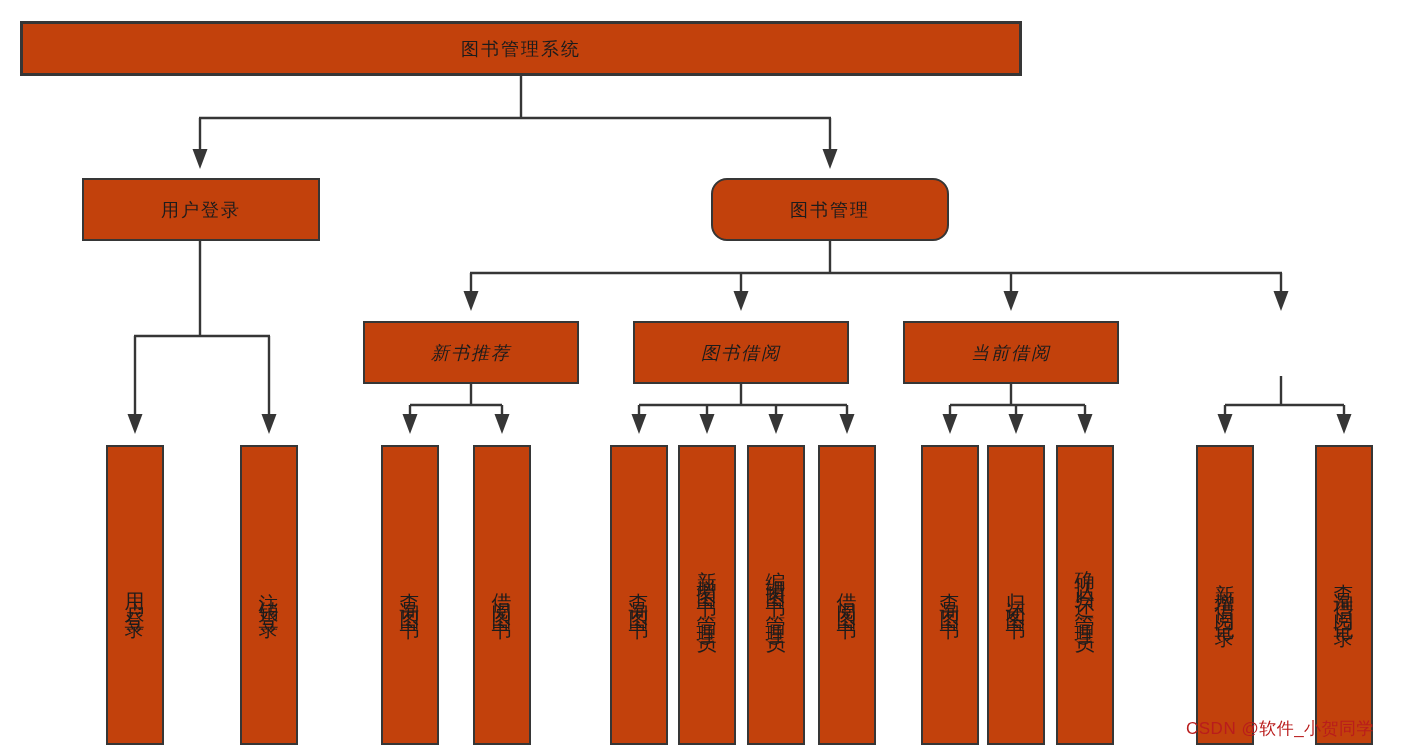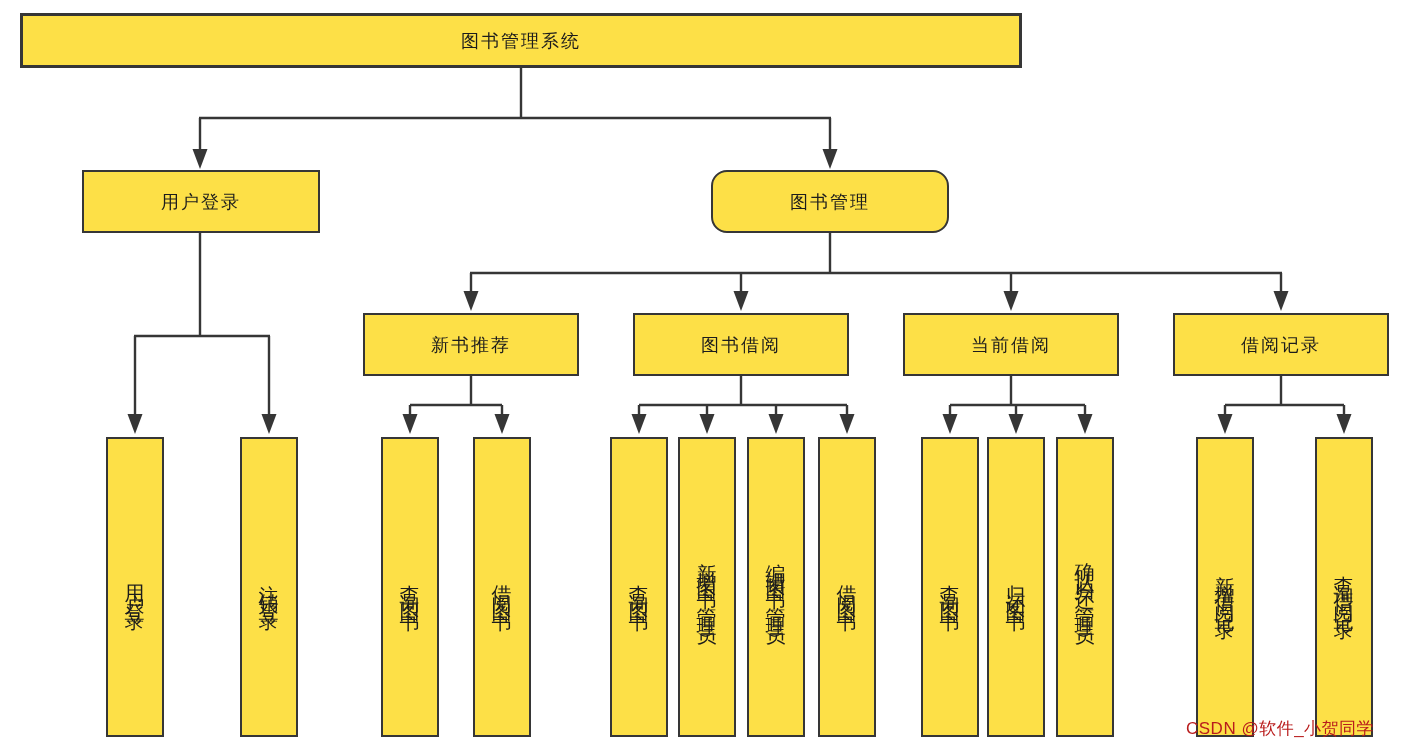--- a/index.html
+++ b/index.html
@@ -14,35 +14,36 @@
   }
   #wires {
     position: absolute;
     left: 0; top: 0;
     width: 1405px; height: 747px;
   }
   .node {
     position: absolute;
     box-sizing: border-box;
     border: 2px solid #363636;
-    background: #fde047;
+    background: #c2410c;
     display: flex;
     align-items: center;
     justify-content: center;
     font-size: 18px;
     letter-spacing: 2px;
     white-space: nowrap;
+    margin-top: 8px;
   }
   .root {
     left: 20px; top: 13px;
     width: 1002px; height: 55px;
     border-width: 3px;
   }
   .lvl2 { top: 170px; width: 238px; height: 63px; }
-  .lvl3 { top: 313px; width: 216px; height: 63px; }
+  .lvl3 { top: 313px; width: 216px; height: 63px; font-style: italic; }
   .leaf {
     top: 437px;
     width: 58px; height: 300px;
     font-size: 20px;
     writing-mode: vertical-rl;
     letter-spacing: 9px;
     line-height: 1;
   }
   .watermark {
     position: absolute;
@@ -101,21 +102,20 @@
   </svg>
 
   <div class="node root">图书管理系统</div>
 
   <div class="node lvl2" style="left:82px;">用户登录</div>
   <div class="node lvl2" style="left:711px;border-radius:16px;">图书管理</div>
 
   <div class="node lvl3" style="left:363px;">新书推荐</div>
   <div class="node lvl3" style="left:903px;">当前借阅</div>
   <div class="node lvl3" style="left:633px;">图书借阅</div>
-  <div class="node lvl3" style="left:1173px;">借阅记录</div>
 
   <div class="node leaf" style="left:106px;">用户登录</div>
   <div class="node leaf" style="left:240px;">注销登录</div>
 
   <div class="node leaf" style="left:381px;">查询图书</div>
   <div class="node leaf" style="left:473px;">借阅图书</div>
 
   <div class="node leaf" style="left:610px;">查询图书</div>
   <div class="node leaf" style="left:678px;">新增图书（管理员）</div>
   <div class="node leaf" style="left:747px;">编辑图书（管理员）</div>

